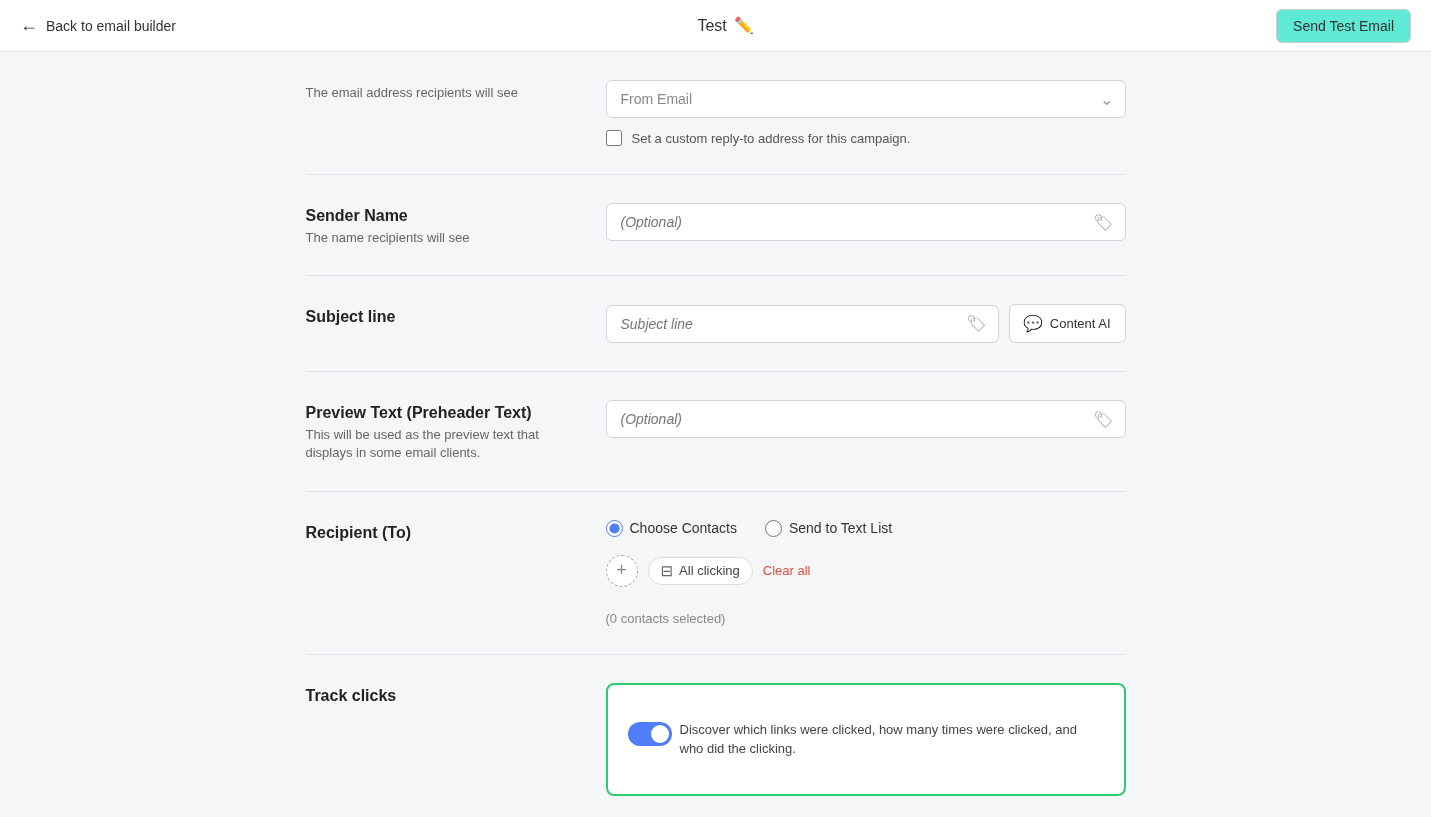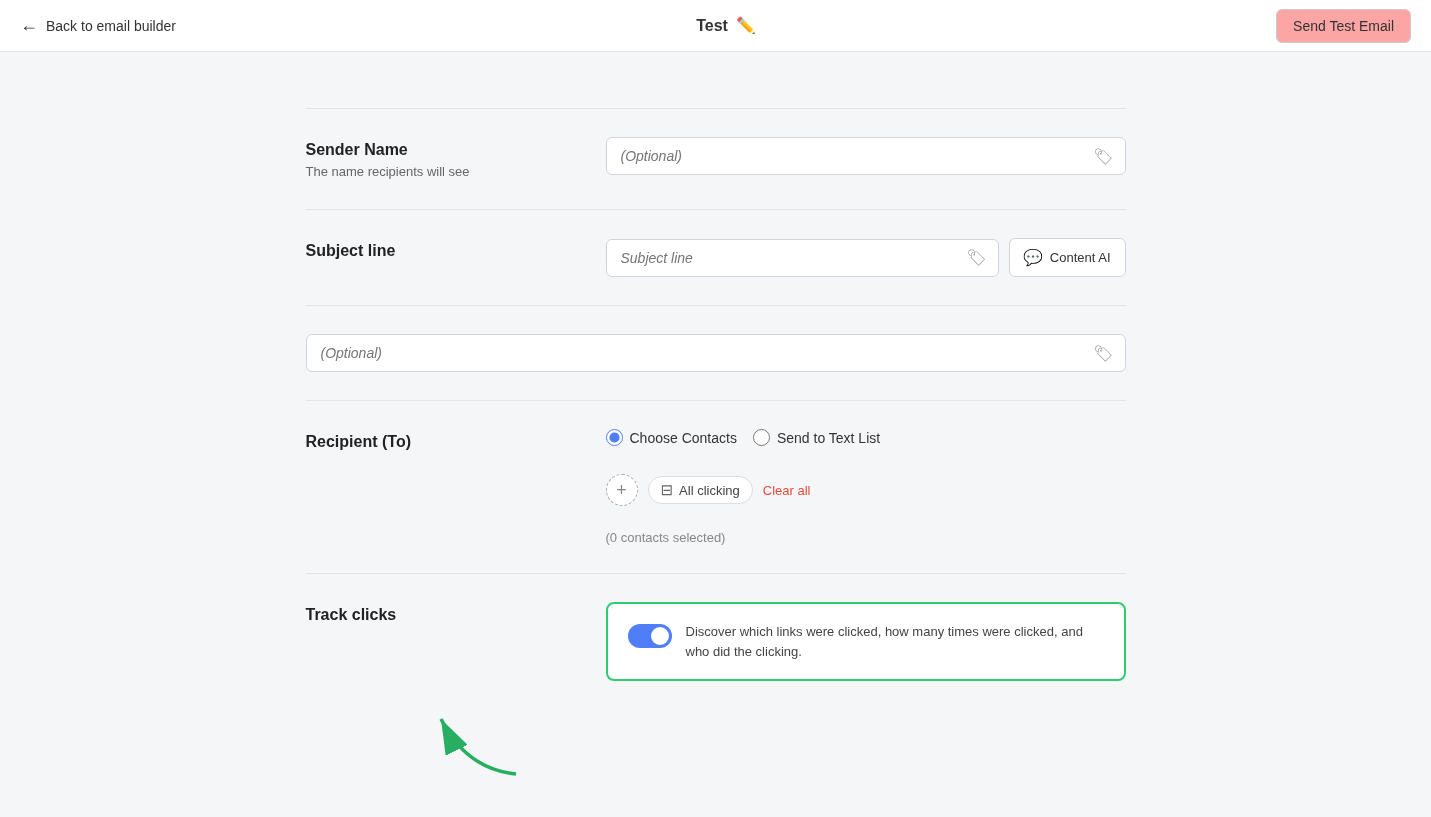--- a/index.html
+++ b/index.html
@@ -33,30 +33,30 @@
       color: #333;
     }
     .back-btn .arrow {
       font-size: 18px;
     }
     .nav-title {
       display: flex;
       align-items: center;
       gap: 8px;
       font-size: 16px;
-      font-weight: 700;
+      font-weight: 400;
     }
     .edit-icon {
       cursor: pointer;
       color: #666;
       font-size: 16px;
     }
     .send-test-btn {
       border: 1px solid #ccc;
-      background: #fca5a5;
+      background: #5eead4;
       border-radius: 6px;
       padding: 8px 16px;
       cursor: pointer;
       font-size: 14px;
       color: #333;
     }
     
     .main-content {
       max-width: 900px;
       margin: 0 auto;
@@ -163,23 +163,23 @@
       font-size: 14px;
       color: #888;
       background: #fff;
       appearance: none;
       outline: none;
       cursor: pointer;
     }
     
     .radio-group {
       display: flex;
-      gap: 16px;
+      gap: 28px;
       align-items: flex-start;
-      margin-bottom: 28px;
+      margin-bottom: 18px;
     }
     .radio-option {
       display: flex;
       align-items: center;
       gap: 7px;
       cursor: pointer;
       font-size: 14px;
       color: #333;
     }
     .radio-option input[type="radio"] {
@@ -233,25 +233,25 @@
     }
     .contacts-count {
       font-size: 13px;
       color: #888;
       margin-top: 24px;
     }
     
     .toggle-row {
       display: flex;
       align-items: flex-start;
-      gap: 14px;
+      gap: 8px;
       background: #fff;
       border: 2.5px solid #2ecc71;
       border-radius: 8px;
-      padding: 18px 20px;
+      padding: 35px 20px;
     }
     .toggle-switch {
       position: relative;
       width: 44px;
       height: 24px;
       flex-shrink: 0;
       margin-top: 2px;
     }
     .toggle-switch input {
       opacity: 0;
@@ -305,20 +305,35 @@
   <div class="nav-title">
     <span>Test</span>
     <span class="edit-icon">✏️</span>
   </div>
   <button class="send-test-btn">Send Test Email</button>
 </div>
 
 <div class="main-content">
 
   <div class="form-row">
+    <div class="form-label-col">
+      <div class="label-desc">The email address recipients will see</div>
+    </div>
+    <div class="form-input-col">
+      <div class="input-wrapper">
+        <select class="from-email-select">
+          <option>From Email</option>
+        </select>
+        <span class="input-icon-right">⌄</span>
+      </div>
+      <div class="checkbox-row">
+        <input type="checkbox" style="">
+        <span class="checkbox-label">Set a custom reply-to address for this campaign.</span>
+      </div>
+    </div>
   </div>
 
   <div class="form-row">
     <div class="form-label-col">
       <div class="label-title">Sender Name</div>
       <div class="label-desc">The name recipients will see</div>
     </div>
     <div class="form-input-col">
       <div class="input-wrapper">
         <input class="input-field" type="text" placeholder="(Optional)" style="">
@@ -339,20 +354,24 @@
         </div>
         <button class="content-ai-btn">
           <span class="content-ai-icon">💬</span>
           <span>Content AI</span>
         </button>
       </div>
     </div>
   </div>
 
   <div class="form-row">
+    <div class="form-label-col">
+      <div class="label-title">Preview Text (Preheader Text)</div>
+      <div class="label-desc">This will be used as the preview text that displays in some email clients.</div>
+    </div>
     <div class="form-input-col">
       <div class="input-wrapper">
         <input class="input-field" type="text" placeholder="(Optional)" style="">
         <span class="input-icon-right">🏷</span>
       </div>
     </div>
   </div>
 
   <div class="form-row">
     <div class="form-label-col">

